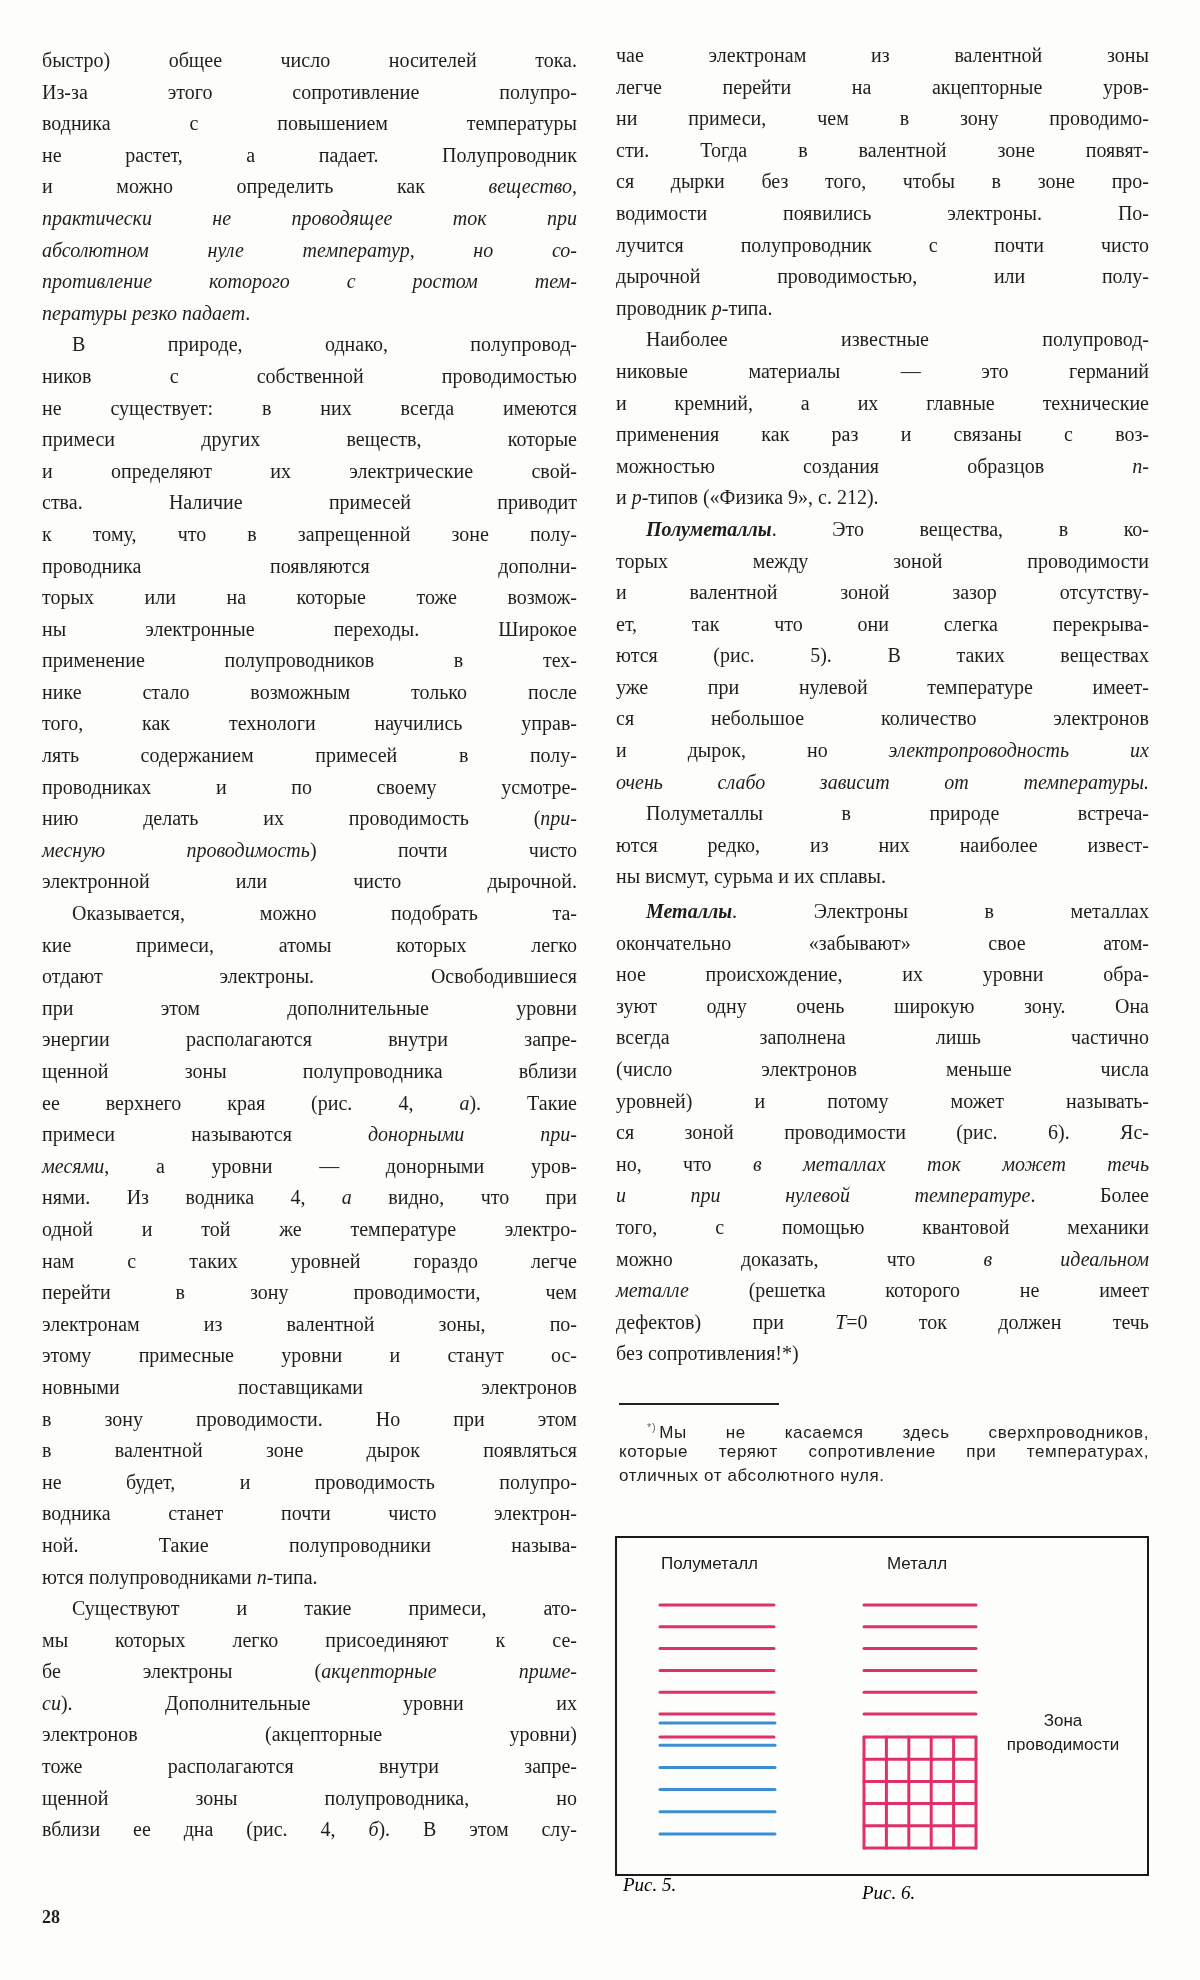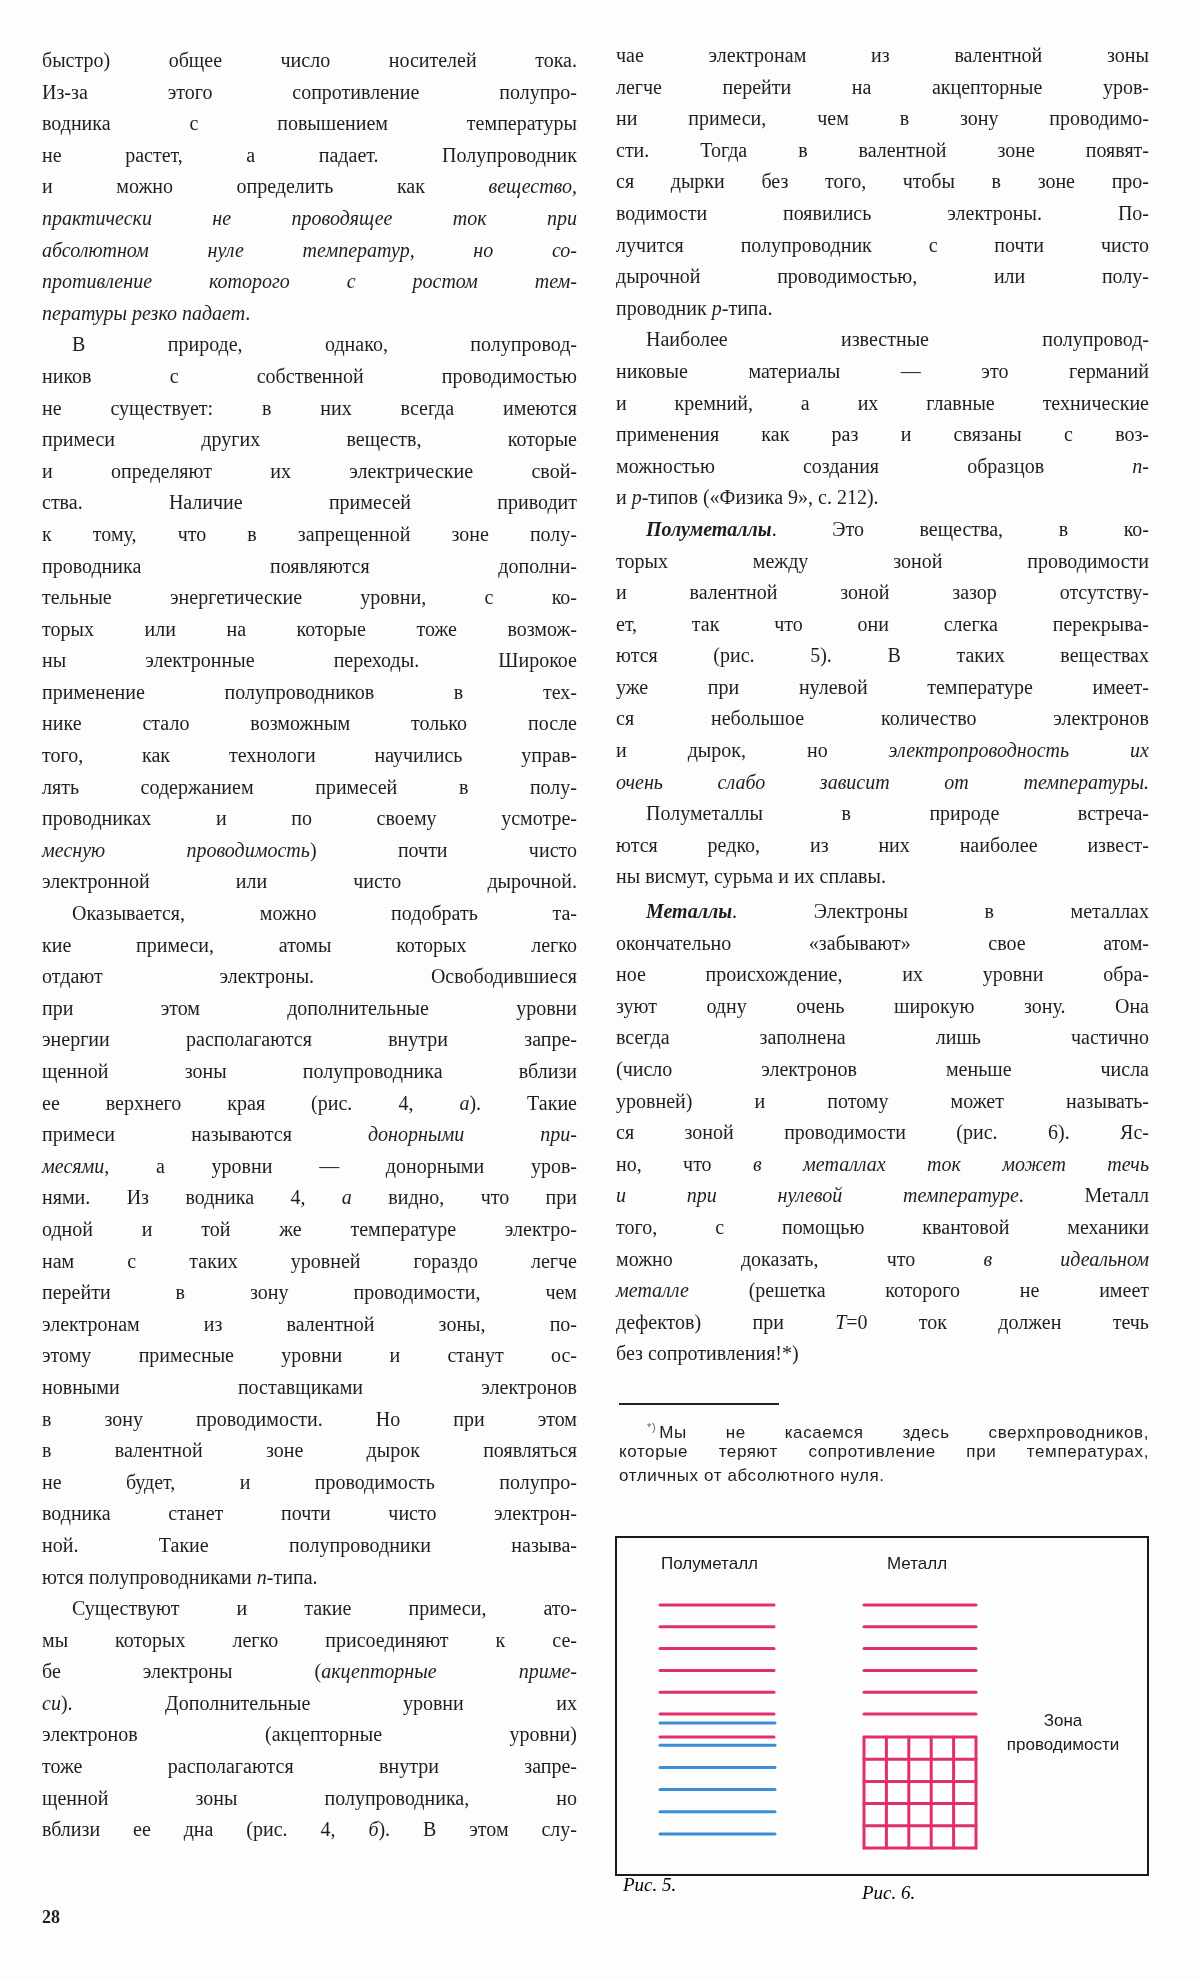--- a/index.html
+++ b/index.html
@@ -50,28 +50,28 @@
     <span class="ln"><span class="seg-it">противление которого с ростом тем-</span></span>
     <span class="ln last"><span class="seg-it">пературы резко падает</span><span>.</span></span>
     <span class="ln indent"><span>В природе, однако, полупровод-</span></span>
     <span class="ln"><span>ников с собственной проводимостью</span></span>
     <span class="ln"><span>не существует: в них всегда имеются</span></span>
     <span class="ln"><span>примеси других веществ, которые</span></span>
     <span class="ln"><span>и определяют их электрические свой-</span></span>
     <span class="ln"><span>ства. Наличие примесей приводит</span></span>
     <span class="ln"><span>к тому, что в запрещенной зоне полу-</span></span>
     <span class="ln"><span>проводника появляются дополни-</span></span>
-    <span class="ln"><span>тельные энергетические уровни, с ко-</span></span>
     <span class="ln"><span>торых или на которые тоже возмож-</span></span>
     <span class="ln"><span>ны электронные переходы. Широкое</span></span>
     <span class="ln"><span>применение полупроводников в тех-</span></span>
     <span class="ln"><span>нике стало возможным только после</span></span>
     <span class="ln"><span>того, как технологи научились управ-</span></span>
     <span class="ln"><span>лять содержанием примесей в полу-</span></span>
     <span class="ln"><span>проводниках и по своему усмотре-</span></span>
+    <span class="ln"><span>нию делать их проводимость (</span><span class="seg-it">при-</span></span>
     <span class="ln"><span class="seg-it">месную проводимость</span><span>) почти чисто</span></span>
     <span class="ln"><span>электронной или чисто дырочной.</span></span>
     <span class="ln indent"><span>Оказывается, можно подобрать та-</span></span>
     <span class="ln"><span>кие примеси, атомы которых легко</span></span>
     <span class="ln"><span>отдают электроны. Освободившиеся</span></span>
     <span class="ln"><span>при этом дополнительные уровни</span></span>
     <span class="ln"><span>энергии располагаются внутри запре-</span></span>
     <span class="ln"><span>щенной зоны полупроводника вблизи</span></span>
     <span class="ln"><span>ее верхнего края (рис. 4, </span><span class="seg-it">а</span><span>). Такие</span></span>
     <span class="ln"><span>примеси называются </span><span class="seg-it">донорными при-</span></span>
@@ -128,21 +128,21 @@
     <span class="ln last"><span>ны висмут, сурьма и их сплавы.</span></span>
     <span class="ln indent gap"><span class="seg-b">Металлы</span><span>. Электроны в металлах</span></span>
     <span class="ln"><span>окончательно «забывают» свое атом-</span></span>
     <span class="ln"><span>ное происхождение, их уровни обра-</span></span>
     <span class="ln"><span>зуют одну очень широкую зону. Она</span></span>
     <span class="ln"><span>всегда заполнена лишь частично</span></span>
     <span class="ln"><span>(число электронов меньше числа</span></span>
     <span class="ln"><span>уровней) и потому может называть-</span></span>
     <span class="ln"><span>ся зоной проводимости (рис. 6). Яс-</span></span>
     <span class="ln"><span>но, что </span><span class="seg-it">в металлах ток может течь</span></span>
-    <span class="ln"><span class="seg-it">и при нулевой температуре</span><span>. Металл</span></span>
+    <span class="ln"><span class="seg-it">и при нулевой температуре</span><span>. Более</span></span>
     <span class="ln"><span>того, с помощью квантовой механики</span></span>
     <span class="ln"><span>можно доказать, что </span><span class="seg-it">в идеальном</span></span>
     <span class="ln"><span class="seg-it">металле</span><span> (решетка которого не имеет</span></span>
     <span class="ln"><span>дефектов) при </span><span class="seg-it">T</span><span>=0 ток должен течь</span></span>
     <span class="ln last"><span>без сопротивления!*)</span></span>
   </div>
 
 <div id="footnote-rule"></div>
 <div id="footnote">
   <div class="ln" style="text-align-last: justify;"><span class="fn-mark">*)</span><span>Мы не касаемся здесь сверхпроводников,</span></div>

